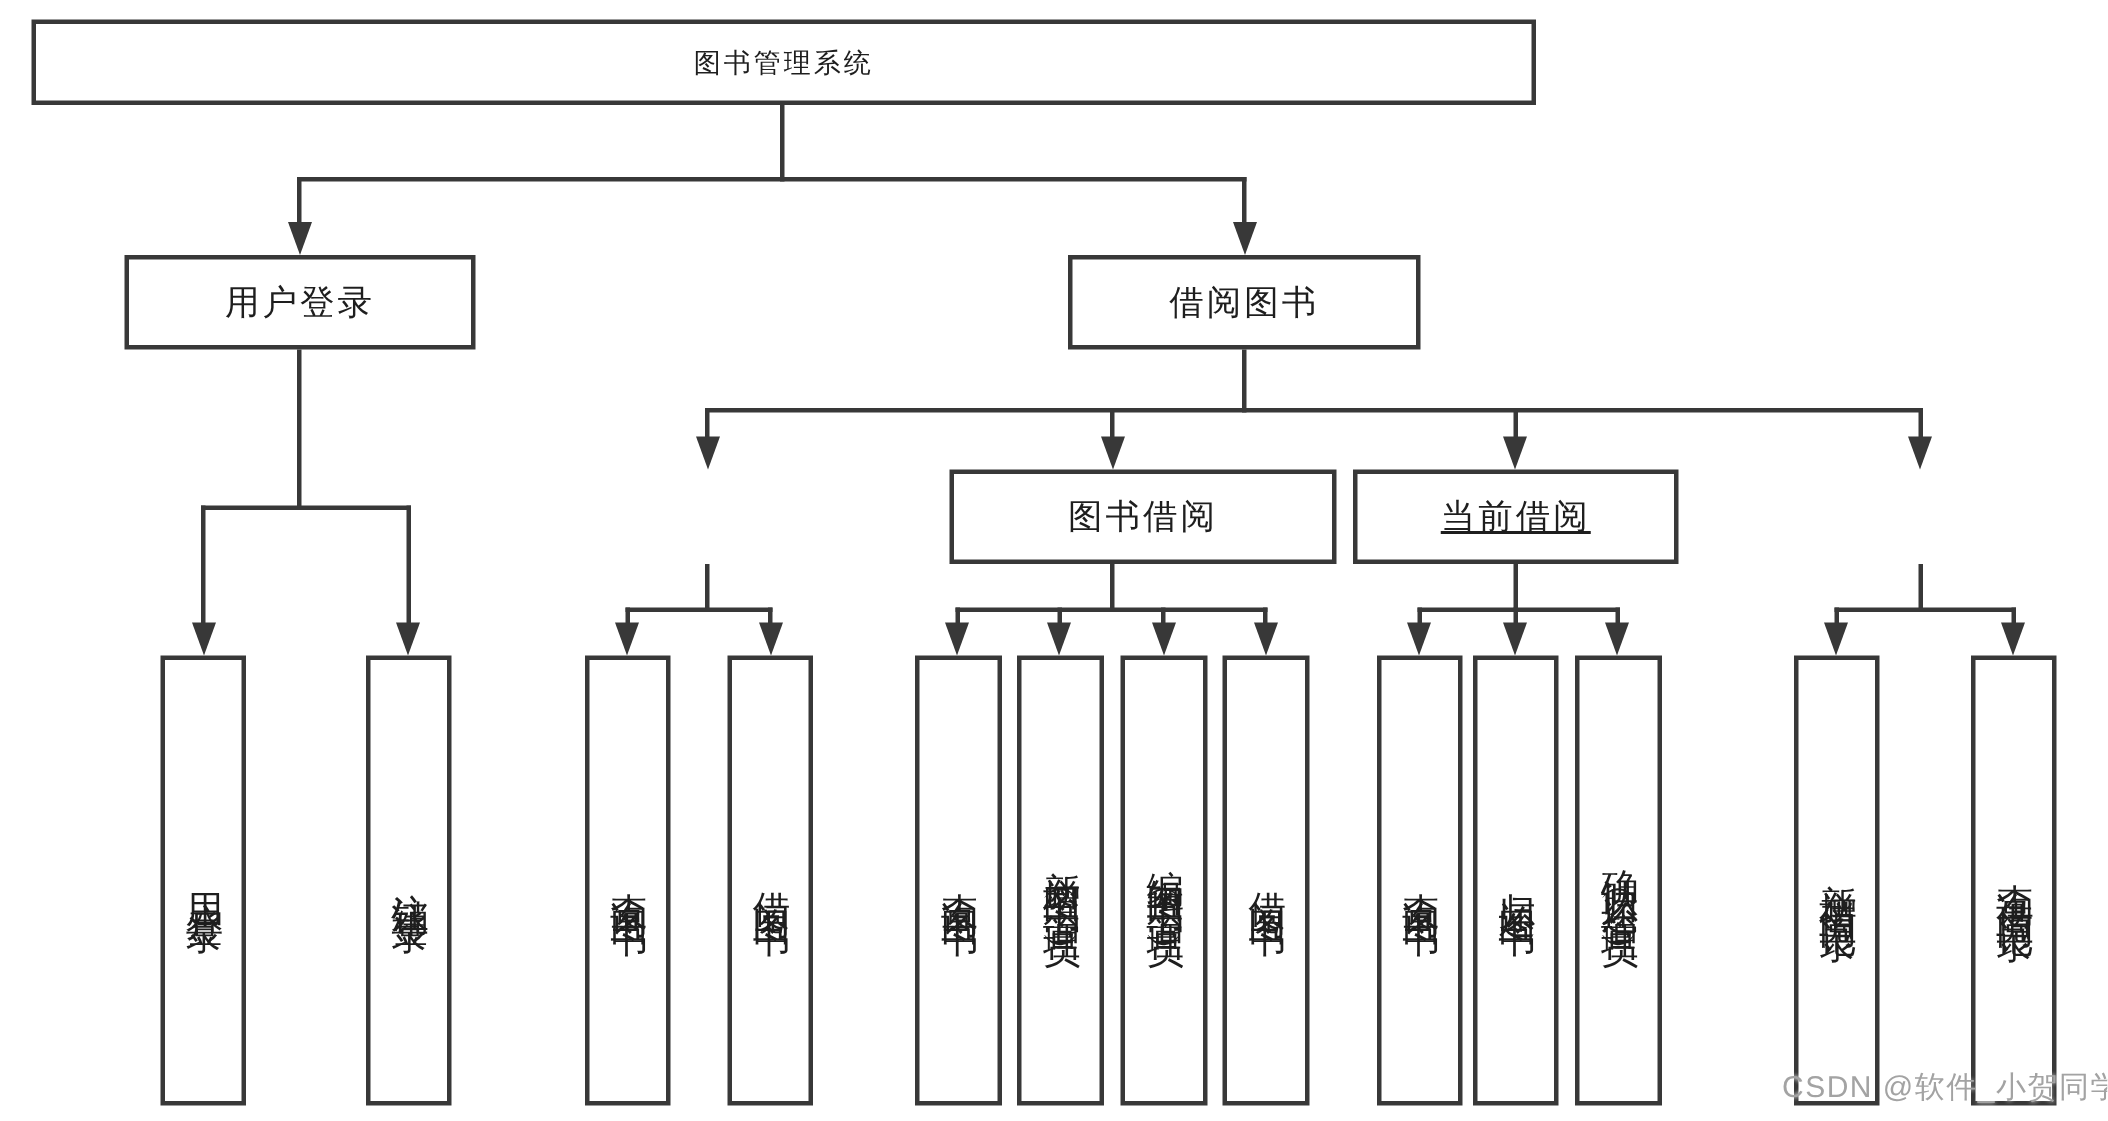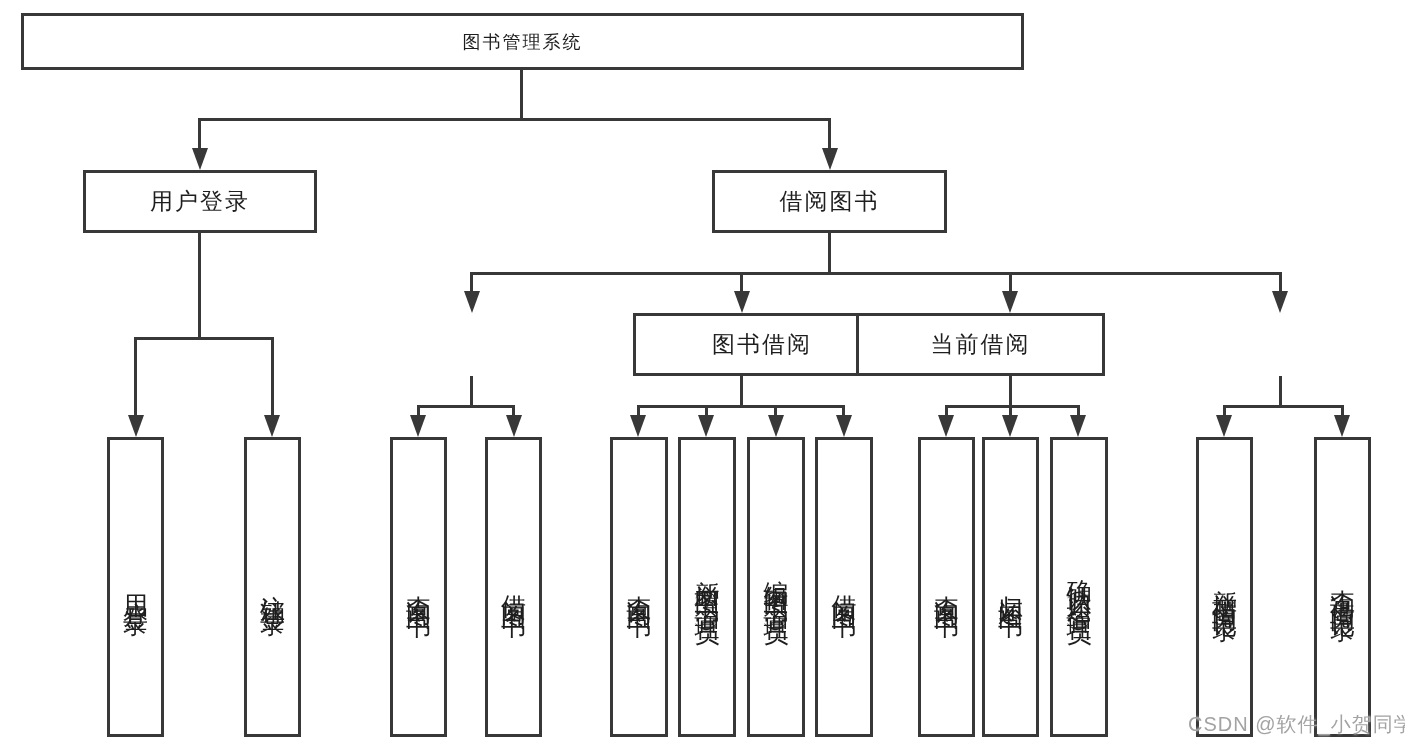--- a/index.html
+++ b/index.html
@@ -74,21 +74,21 @@
   <div class="line v" style="left:740px;top:272px;height:23px;"></div>
   <div class="arrow" style="left:734px;top:291px;"></div>
   <div class="line v" style="left:1009px;top:272px;height:23px;"></div>
   <div class="arrow" style="left:1002px;top:291px;"></div>
   <div class="line v" style="left:1279px;top:272px;height:23px;"></div>
   <div class="arrow" style="left:1272px;top:291px;"></div>
 
   <div class="box hbox" style="left:633px;top:313px;width:258px;height:63px;">
     <span>图书借阅</span>
   </div>
-  <div class="box hbox" style="left:856px;top:313px;width:249px;height:63px;">
+  <div class="box hbox" style="left:902px;top:313px;width:217px;height:63px;text-decoration:underline;">
     <span>当前借阅</span>
   </div>
 
   <div class="line v" style="left:470px;top:376px;height:32px;"></div>
   <div class="line h" style="left:417px;top:405px;width:98px;"></div>
   <div class="line v" style="left:417px;top:405px;height:14px;"></div>
   <div class="arrow" style="left:410px;top:415px;"></div>
   <div class="line v" style="left:512px;top:405px;height:14px;"></div>
   <div class="arrow" style="left:506px;top:415px;"></div>
 

